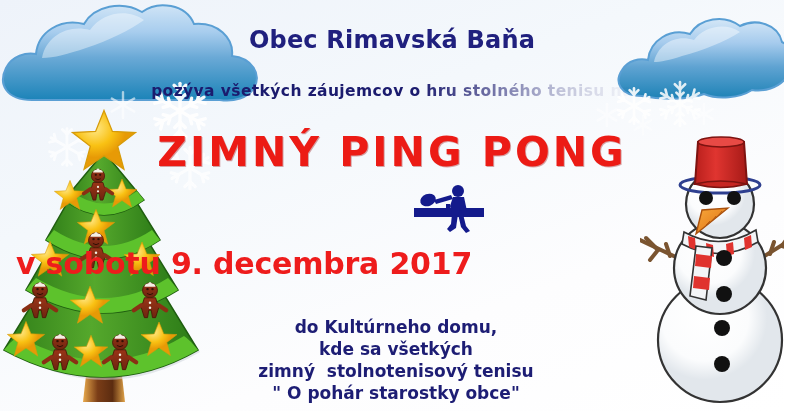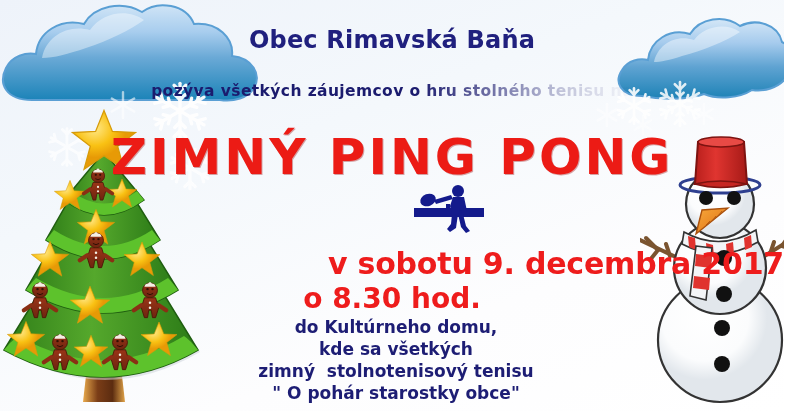--- a/index.html
+++ b/index.html
@@ -32,27 +32,27 @@
     font-family:"DejaVu Sans","Liberation Sans",sans-serif;
     letter-spacing:.4px;z-index:12;
     white-space:nowrap;
   }
   .invite .fadeout{
     -webkit-mask-image:linear-gradient(90deg,#000 0%,#000 55%,rgba(0,0,0,.25) 85%,rgba(0,0,0,0) 100%);
             mask-image:linear-gradient(90deg,#000 0%,#000 55%,rgba(0,0,0,.25) 85%,rgba(0,0,0,0) 100%);
   }
   .bigtitle{
     position:absolute;left:0;right:0;top:128px;text-align:center;
-    font-size:50px;font-weight:700;color:#ec1b15;
+    font-size:41px;font-weight:700;color:#ec1b15;
     letter-spacing:3px;z-index:20;
     font-family:"DejaVu Sans","Liberation Sans",sans-serif;
     text-shadow:1px 1px 0 rgba(150,0,0,.35);
   }
   .dateline{
-    position:absolute;left:0;right:0;top:246px;text-align:right;
+    position:absolute;left:16px;right:0;top:246px;text-align:left;
     font-size:30px;font-weight:700;color:#ee1c1c;z-index:20;
     letter-spacing:-.2px;
   }
   .timeline{
     position:absolute;left:0;right:0;top:282px;text-align:center;
     font-size:28px;font-weight:700;color:#ee1c1c;z-index:20;
   }
   .details{
     position:absolute;left:0;right:0;top:316px;text-align:center;
     font-size:17px;font-weight:700;color:#1d1d74;z-index:20;
@@ -510,21 +510,20 @@
         <path d="M46,30 L51,30 L54,42 L58,47 L54,49 L49,43 Z"></path>
 
         <path d="M41,15 L24,20 L22,16 L39,11 Z"></path>
 
         <ellipse cx="16" cy="16" rx="8" ry="6" transform="rotate(-20 16 16)"></ellipse>
       </g>
     </svg>
   </div>
 
   <div class="dateline">v sobotu 9. decembra 2017</div>
-  <div class="timeline">o 8.30 hod.</div>
 
   <div class="details">
     <div>do Kultúrneho domu,</div>
     <div>kde sa všetkých</div>
     <div>zimný  stolnotenisový tenisu</div>
     <div>" O pohár starostky obce"</div>
   </div>
 
 </div>
 

